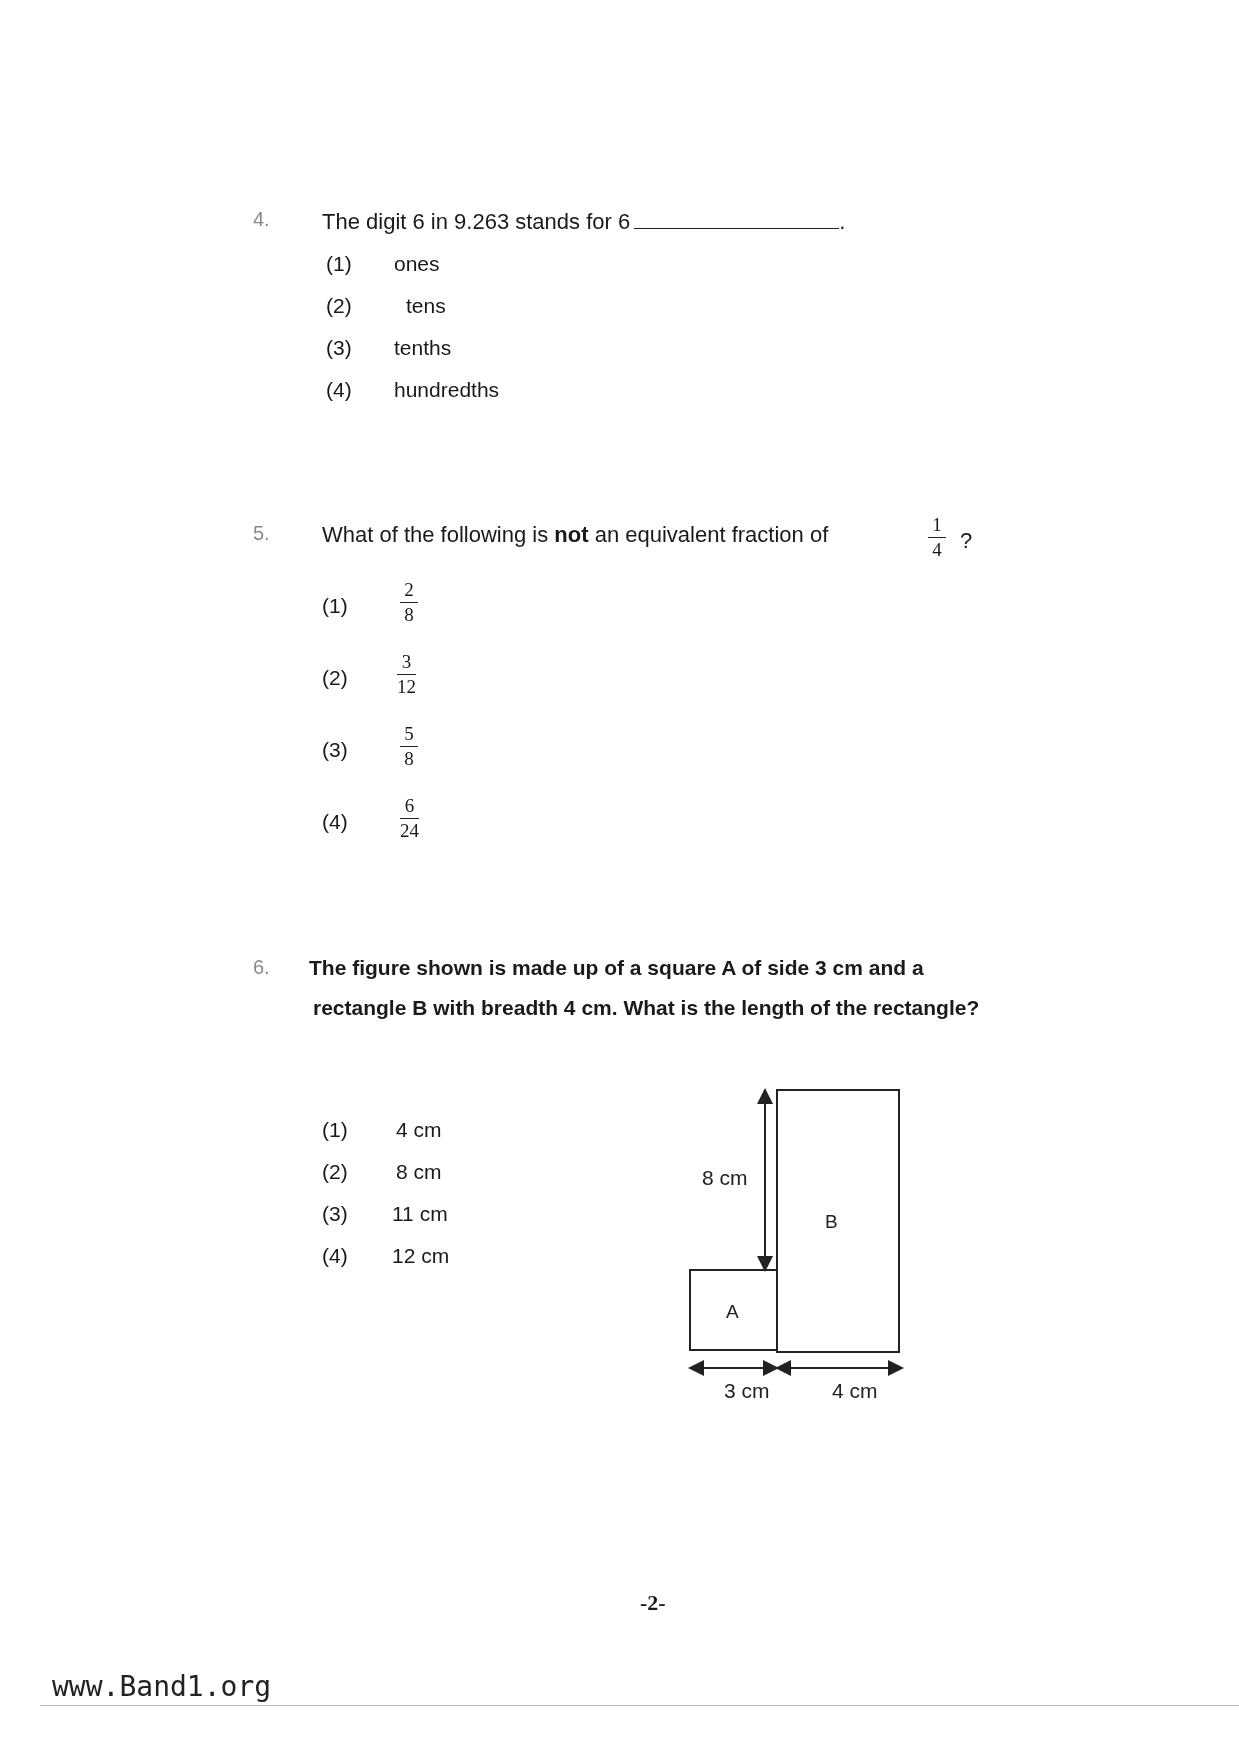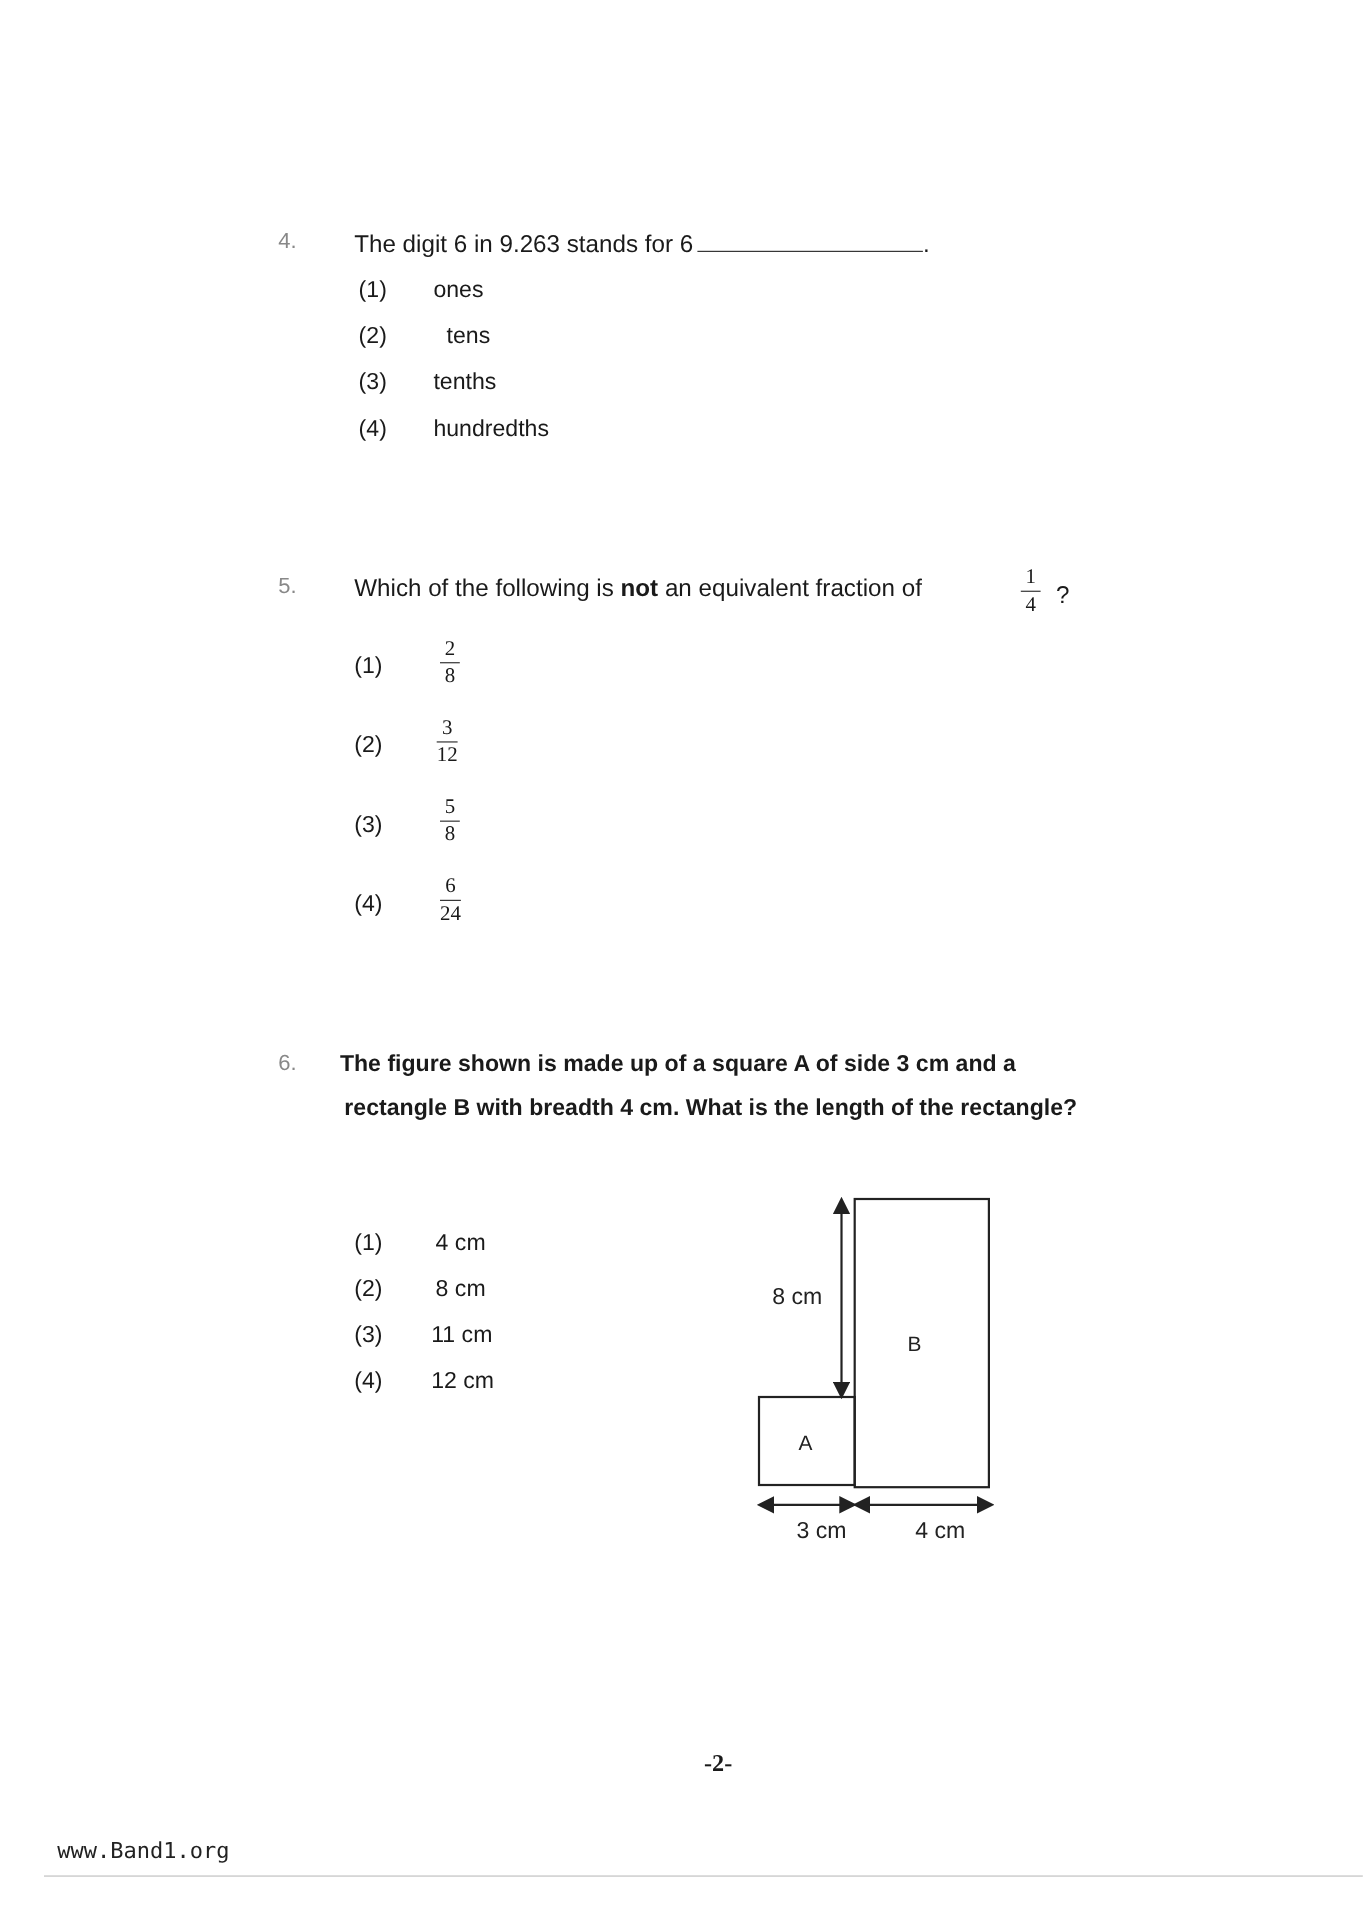--- a/index.html
+++ b/index.html
@@ -9,21 +9,21 @@
   .qnum { position: absolute; font-size: 20px; color: #888; }
   .qtext { position: absolute; font-size: 22px; white-space: nowrap; }
   .opt { position: absolute; font-size: 21px; white-space: nowrap; }
   .optnum { position: absolute; font-size: 21px; }
   .frac { position: absolute; display: inline-flex; flex-direction: column; align-items: center;
           font-family: "Liberation Serif", serif; font-size: 19px; line-height: 20px; }
   .frac .bar { width: 100%; min-width: 18px; border-top: 1.5px solid #222; margin: 2px 0; }
   .blank { display: inline-block; width: 205px; border-bottom: 1.5px solid #222; margin-left: 4px; height: 20px; vertical-align: baseline; }
   .bold { font-weight: bold; }
   .q6text { font-weight: bold; font-size: 21px; }
-  .footer-url { position: absolute; left: 52px; top: 1670px; font-family: "DejaVu Sans Mono", monospace; font-size: 20px; color: #222; }
+  .footer-url { position: absolute; left: 52px; top: 1670px; font-family: "DejaVu Sans Mono", monospace; font-size: 28px; color: #222; }
   .page-num { position: absolute; left: 640px; top: 1590px; font-family: "Liberation Serif", serif; font-weight: bold; font-size: 22px; }
   .hr { position: absolute; left: 40px; right: 0; top: 1705px; border-top: 1px solid #bbb; }
 </style>
 </head>
 <body>
 
 <div class="q">
   <span class="qnum" style="left:253px; top:208px;">4.</span>
   <span class="qtext" style="left:322px; top:208px;">
     <span>The digit 6 in 9.263 stands for 6</span><span class="blank"></span><span>.</span>
@@ -34,21 +34,21 @@
   <span class="opt" style="left:394px; top:294px;margin-left:12px;">tens</span>
   <span class="optnum" style="left:326px; top:336px;">(3)</span>
   <span class="opt" style="left:394px; top:336px;">tenths</span>
   <span class="optnum" style="left:326px; top:378px;">(4)</span>
   <span class="opt" style="left:394px; top:378px;">hundredths</span>
 </div>
 
 <div class="q">
   <span class="qnum" style="left:253px; top:522px;">5.</span>
   <span class="qtext" style="left:322px; top:522px;">
-    <span>Which of the following is</span>
+    <span>What of the following is</span>
     <span class="bold">not</span>
     <span>an equivalent fraction of</span>
   </span>
   <span class="frac" style="left:928px; top:515px;">
     <span>1</span>
     <span class="bar"></span>
     <span>4</span>
   </span>
   <span class="qtext" style="left:960px; top:528px;">?</span>
 

